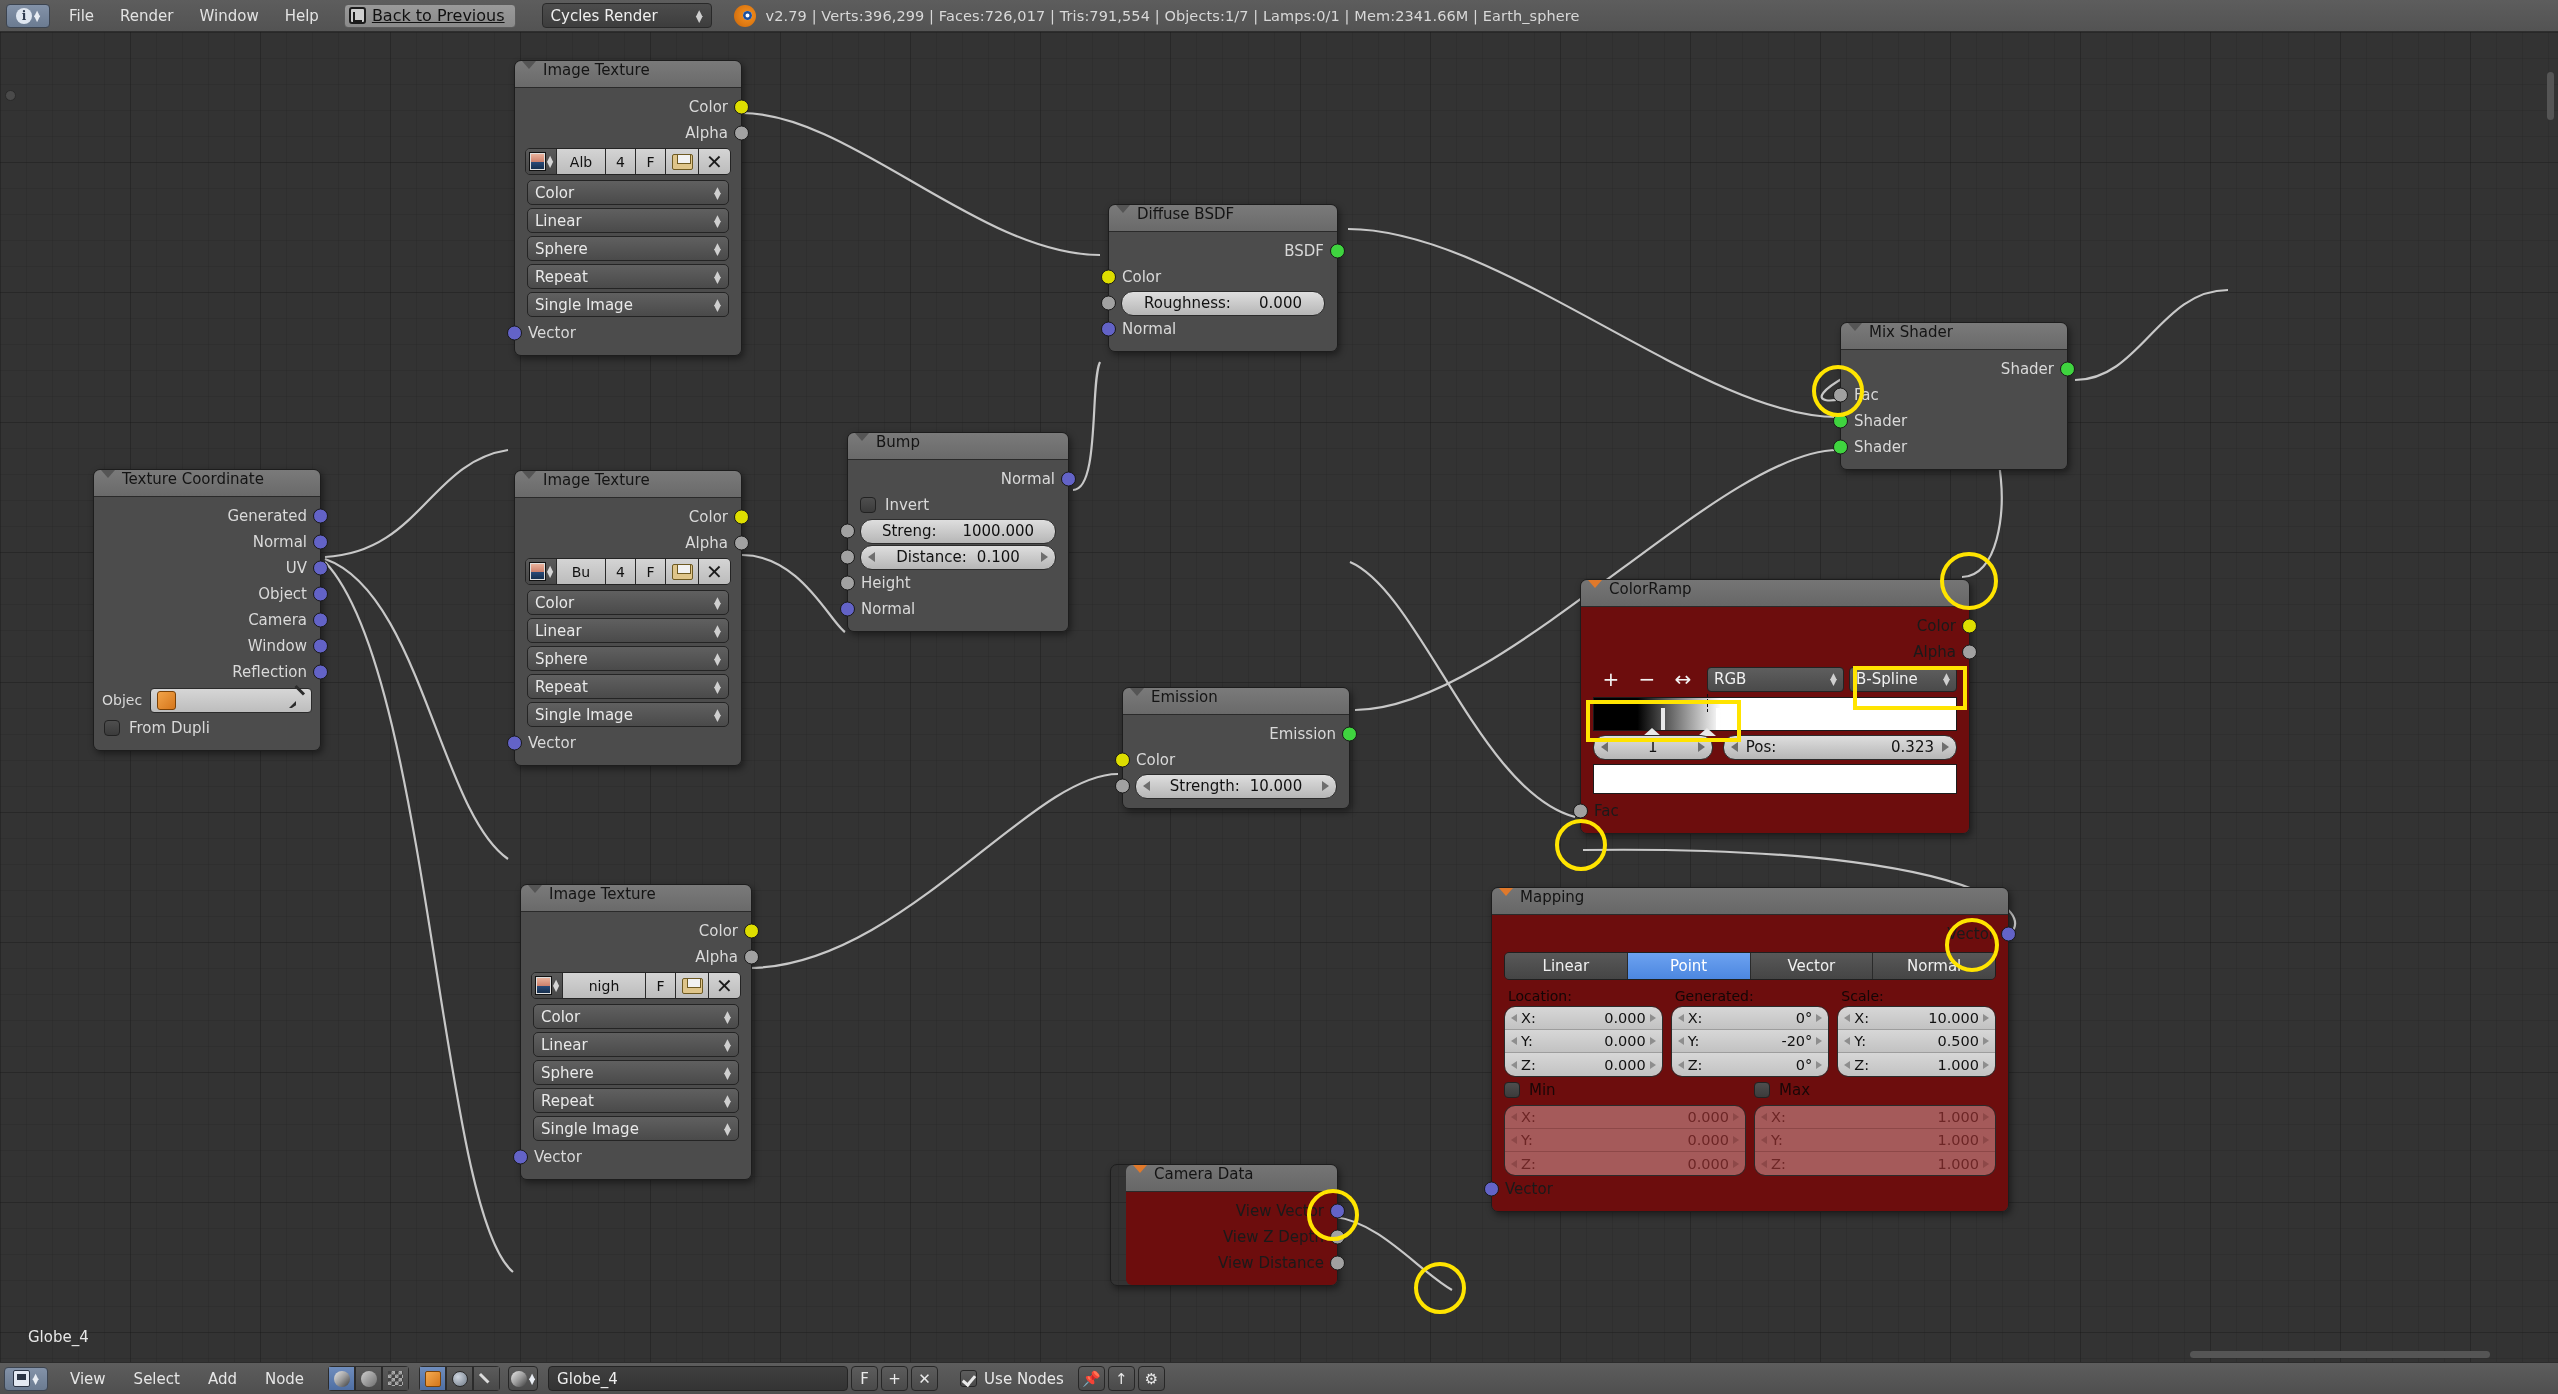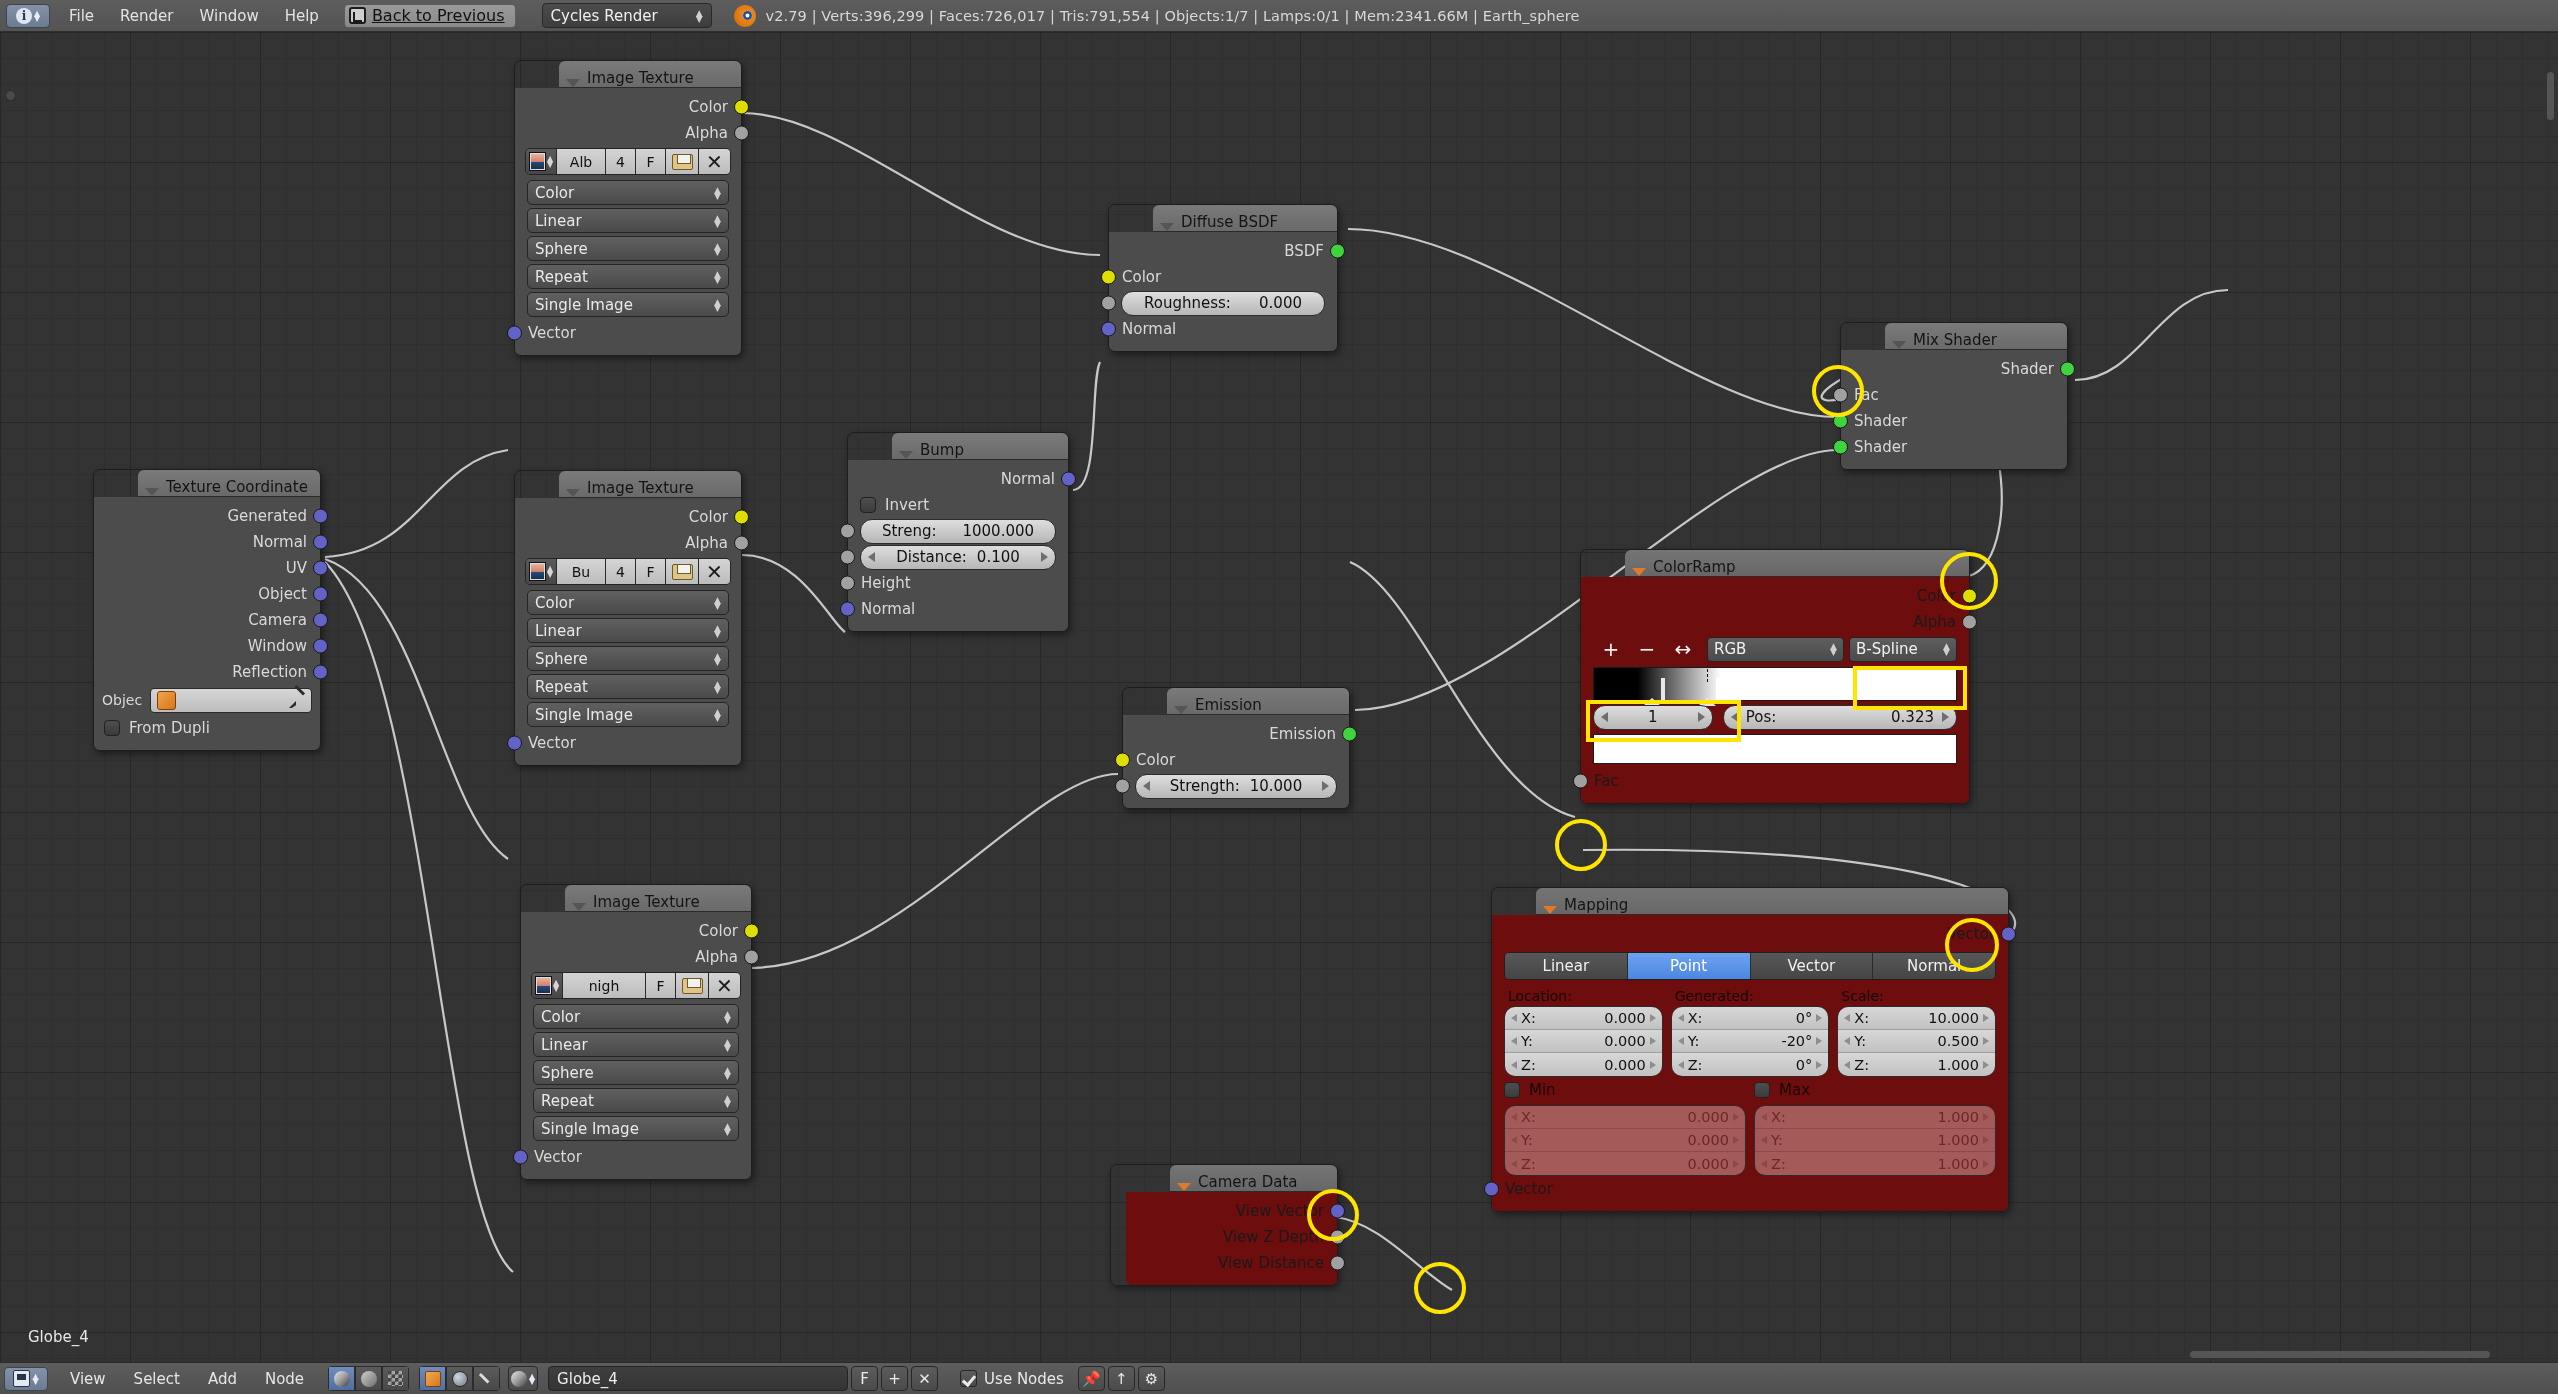--- a/index.html
+++ b/index.html
@@ -71,22 +71,22 @@
   .scroll-v{position:absolute;right:4px;width:7px;border-radius:4px;background:#555;}
   .scroll-h{position:absolute;bottom:4px;height:7px;border-radius:4px;background:#555;}
 
   
   .node{position:absolute;border-radius:7px;
     border:1px solid #1d1d1d;
     box-shadow:2px 3px 7px rgba(0,0,0,.45);
     font-size:15px;color:#d6d6d6;overflow:visible;}
   .node .hdr{height:27px;border-radius:6px 6px 0 0;
     background:linear-gradient(#7a7a7a,#6a6a6a);
-    display:flex;align-items:flex-end;padding-left:7px;gap:7px;
-    color:#141414;font-size:15px;border-bottom:1px solid #2a2a2a;margin-left:44px;}
+    display:flex;align-items:flex-start;padding-left:7px;gap:7px;
+    color:#141414;font-size:15px;border-bottom:1px solid #2a2a2a;}
   .node.red .hdr{background:linear-gradient(#757575,#676767);}
   .tri{width:0;height:0;border-left:7px solid transparent;border-right:7px solid transparent;
     border-top:8px solid #555;}
   .node.red .tri{border-top-color:#e0792b;}
   .node .body{border-radius:0 0 6px 6px;padding:6px 0 9px 0;
     background:#4c4c4c;}
   .node.red .body{background:#6d0d0d;}
   .row{position:relative;height:26px;display:flex;align-items:center;padding:0 13px;}
   .row.out{justify-content:flex-end;}
   .lbl{color:#d9d9d9;font-size:15px;}
@@ -697,21 +697,21 @@
         <span class="lbl">Shader</span>
         </div>
       <div class="row">
         <span class="sock l s-green"></span>
         <span class="lbl">Shader</span>
         </div>
     </div>
   </div>
 
 
-  <div class="node red" style="left:1580px;top:517px;width:390px;">
+  <div class="node red" style="left:1580px;top:547px;width:390px;">
     <div class="hdr">
       <span class="tri"></span>
       <span>ColorRamp</span>
     </div>
     <div class="body">
       <div class="row out">
         <span class="lbl">Color</span>
         <span class="sock r s-yellow"></span>
         </div>
       <div class="row out">

